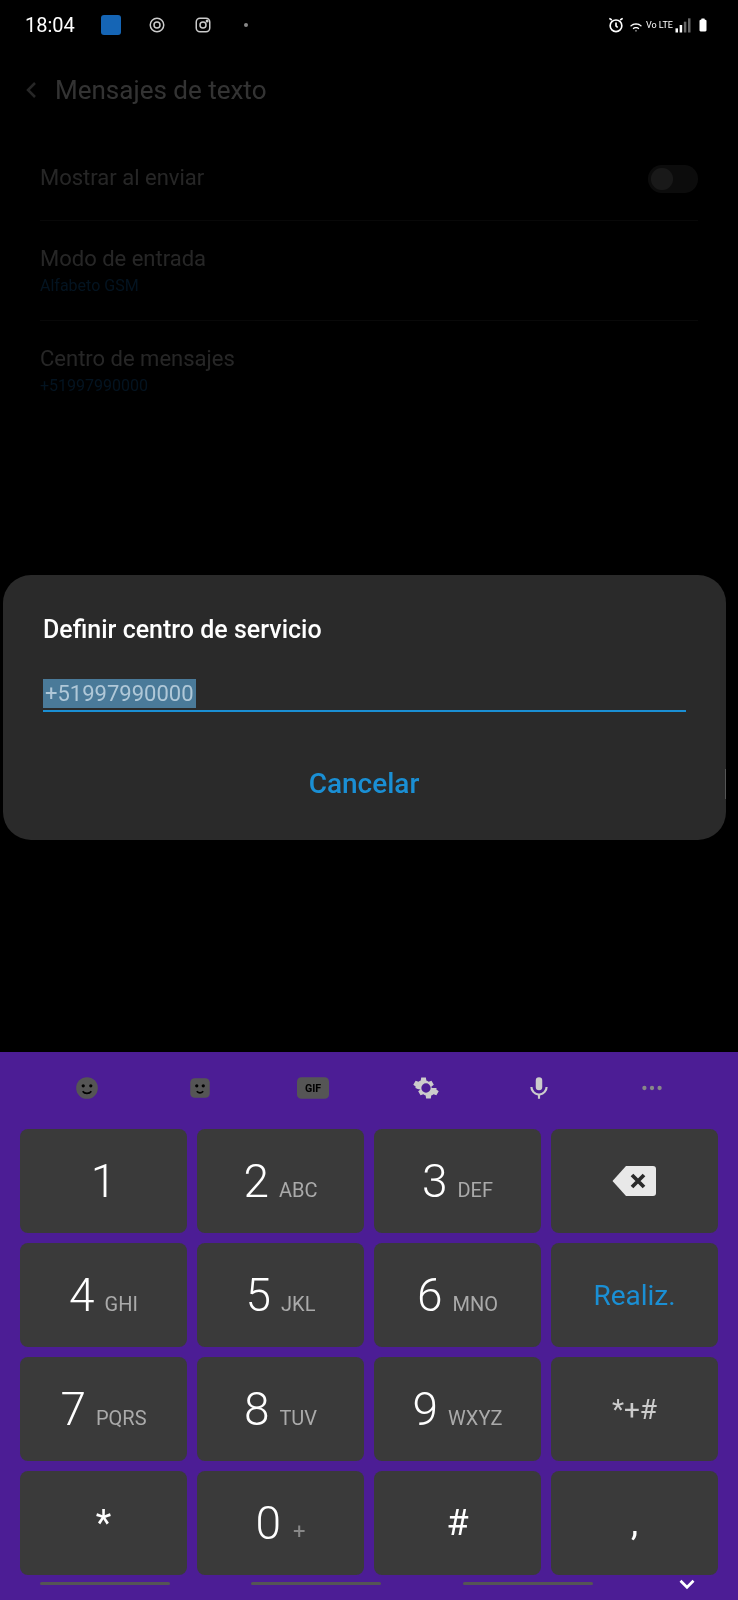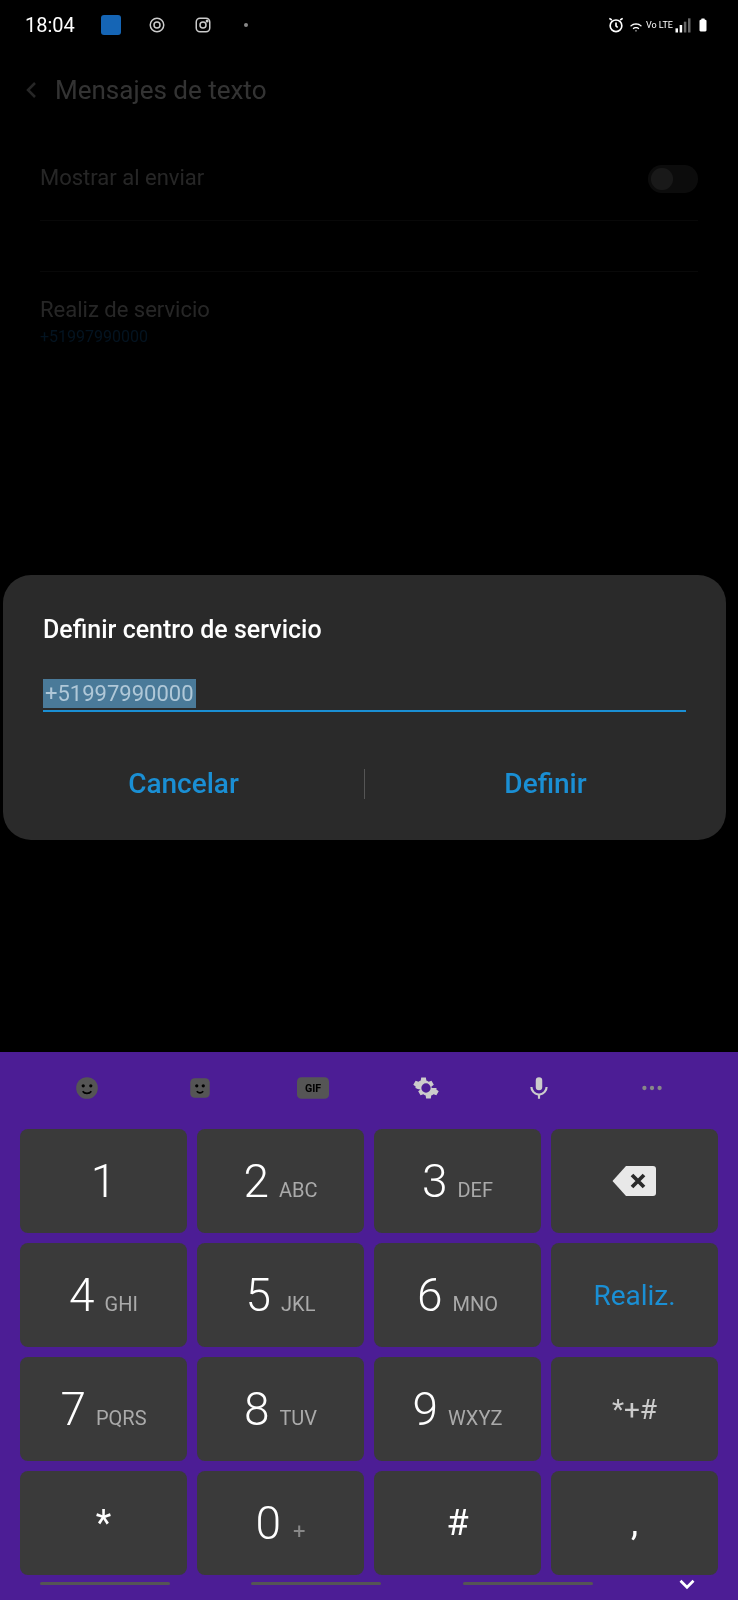--- a/index.html
+++ b/index.html
@@ -109,38 +109,39 @@
         </svg>
     </span>
     <span class="header-title">Mensajes de texto</span>
   </div>
   <div class="settings">
     <div class="setting-item setting-row">
       <span class="setting-title">Mostrar al enviar</span>
       <span class="toggle"></span>
     </div>
     <div class="setting-item">
+      <div class="setting-title">Modo de entrada</div>
+      <div class="setting-sub">Alfabeto GSM</div>
     </div>
     <div class="setting-item">
-      <div class="setting-title">Realiz de servicio</div>
+      <div class="setting-title">Centro de mensajes</div>
       <div class="setting-sub">+51997990000</div>
     </div>
   </div>
 </div>
 
 <div class="dialog">
   <div class="dialog-title">Definir centro de servicio</div>
   <div class="dialog-input-wrap">
     <span class="dialog-input">+51997990000</span>
   </div>
   <div class="dialog-underline"></div>
   <div class="dialog-actions">
     <div class="dialog-action">Cancelar</div>
     <div class="dialog-divider"></div>
-    <div class="dialog-action">Definir</div>
   </div>
 </div>
 
 <div class="keyboard">
   <div class="kb-toolbar">
     <span class="kb-tool">
       <svg viewBox="0 0 24 24" width="26" height="26" fill="#555">
           <circle cx="12" cy="12" r="10"></circle>
           <circle cx="8.5" cy="10" r="1.5" fill="#000"></circle>
           <circle cx="15.5" cy="10" r="1.5" fill="#000"></circle>

